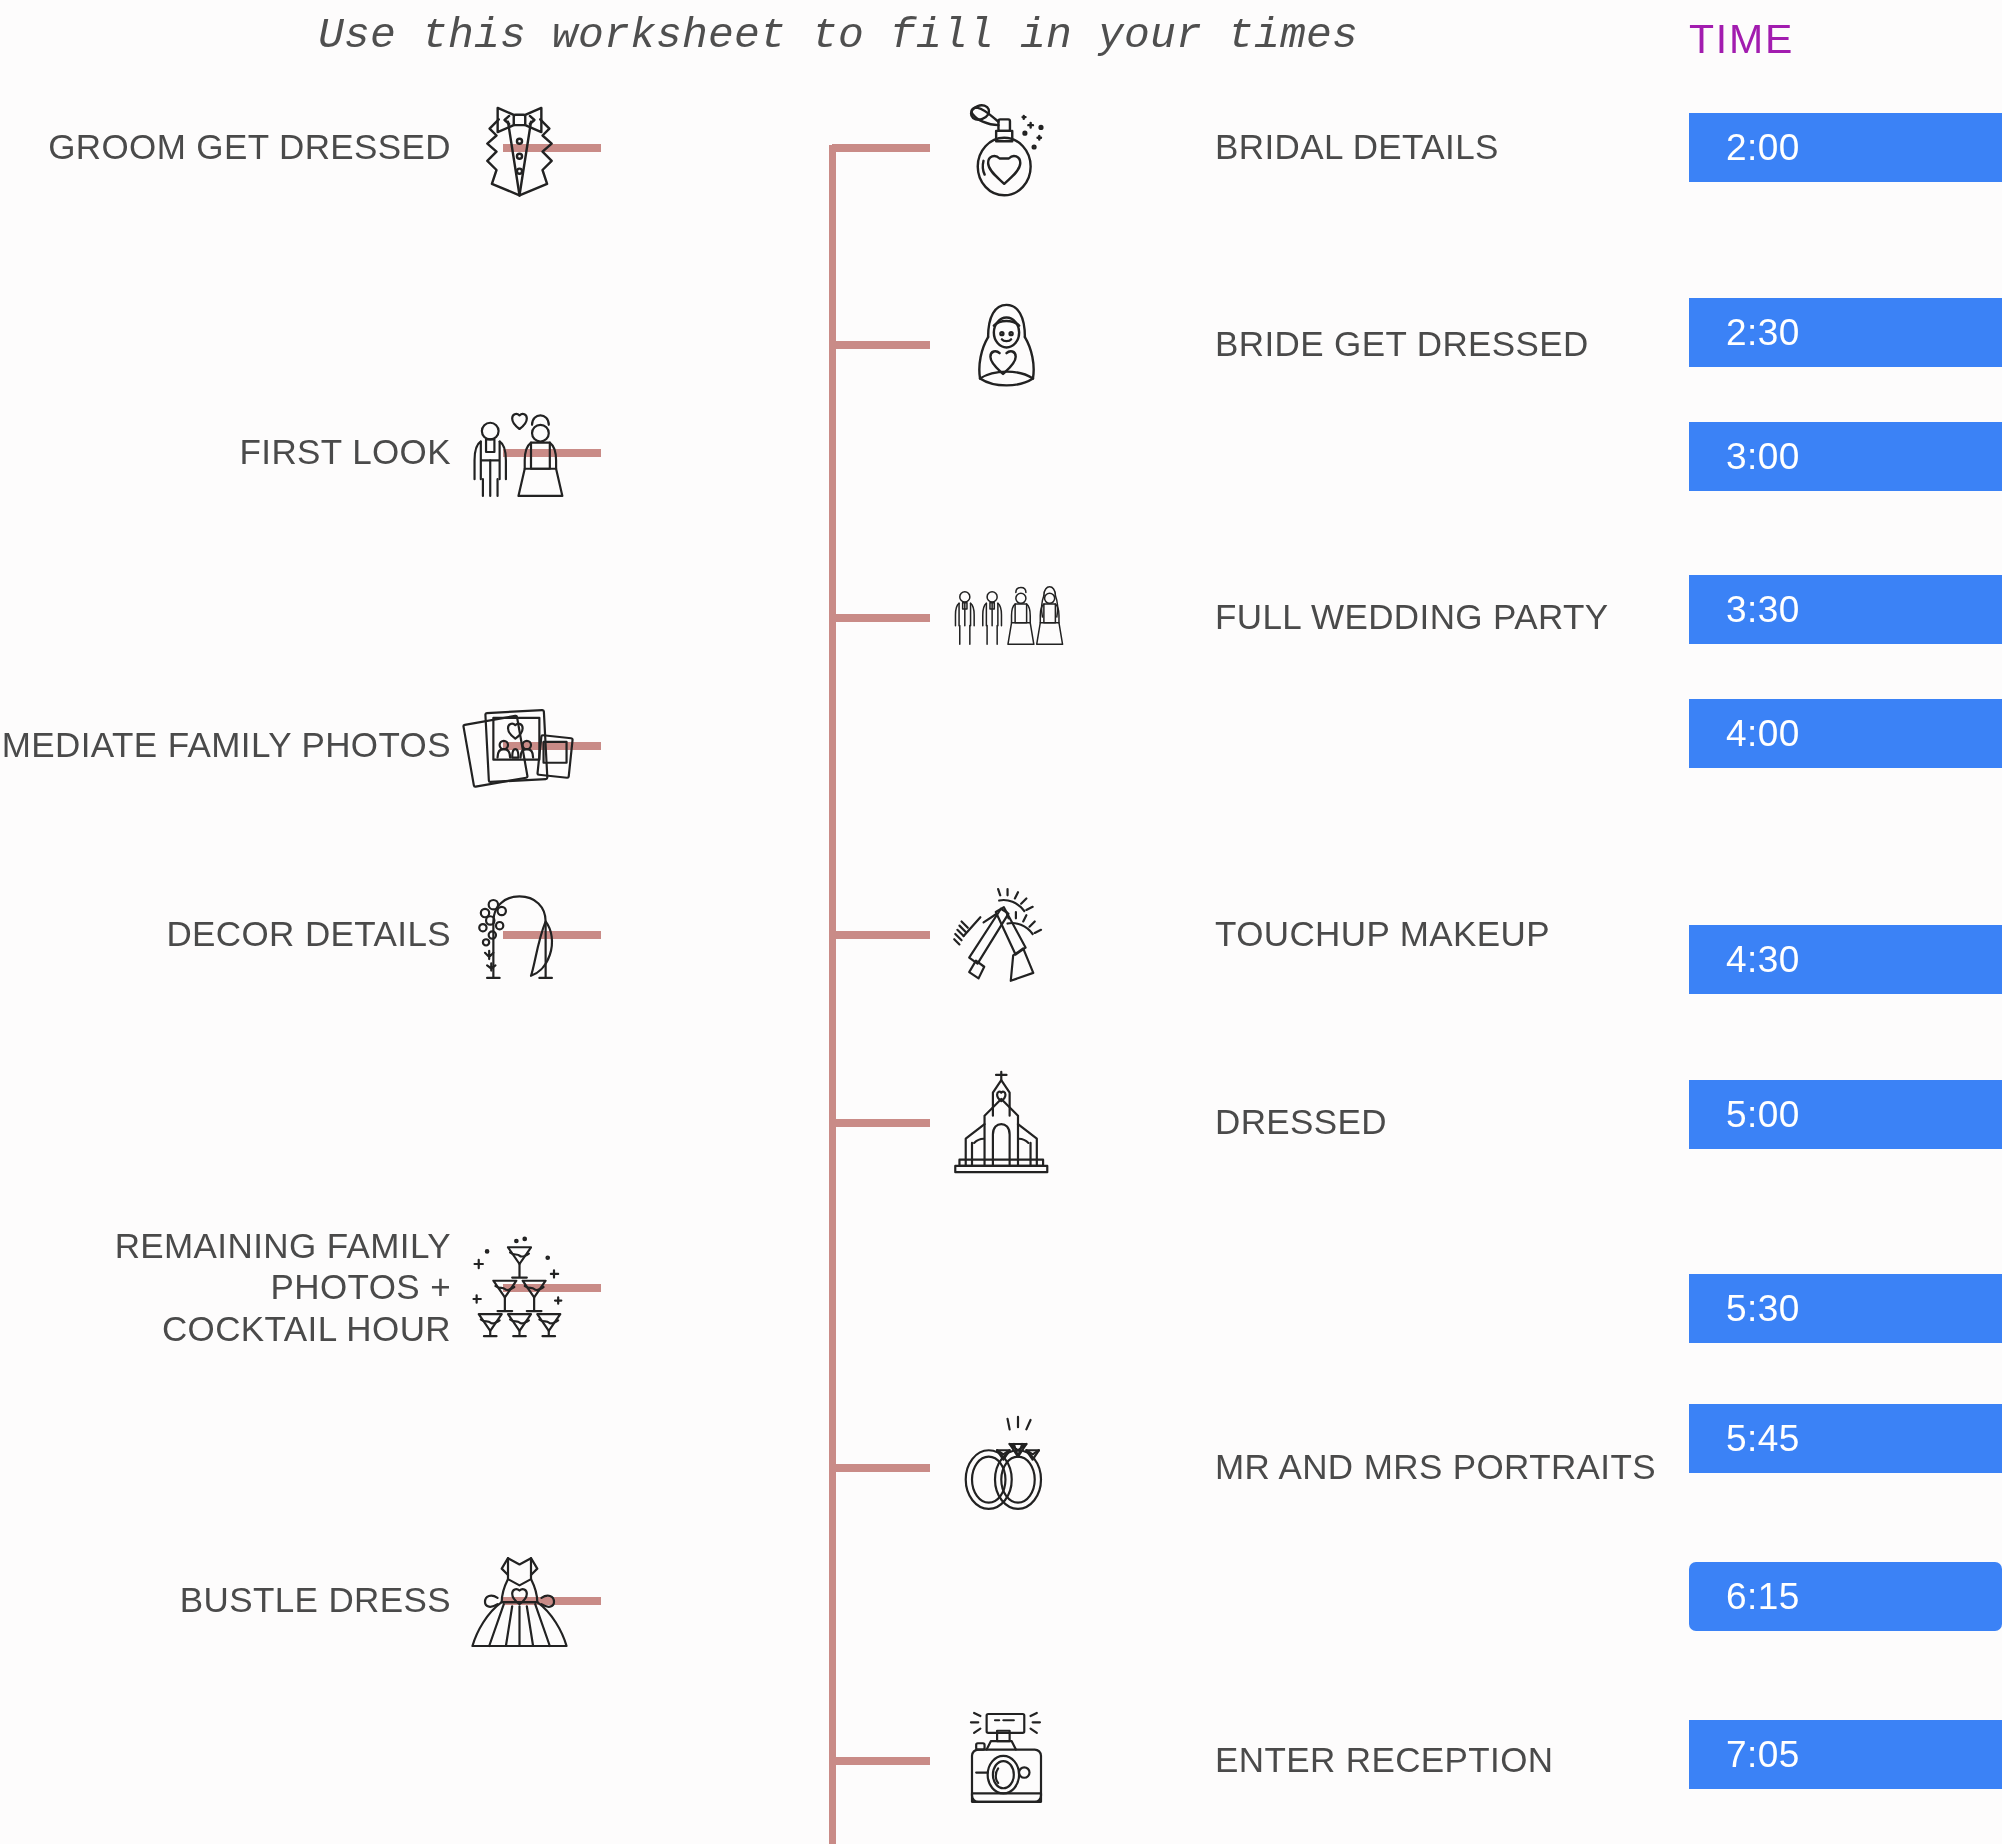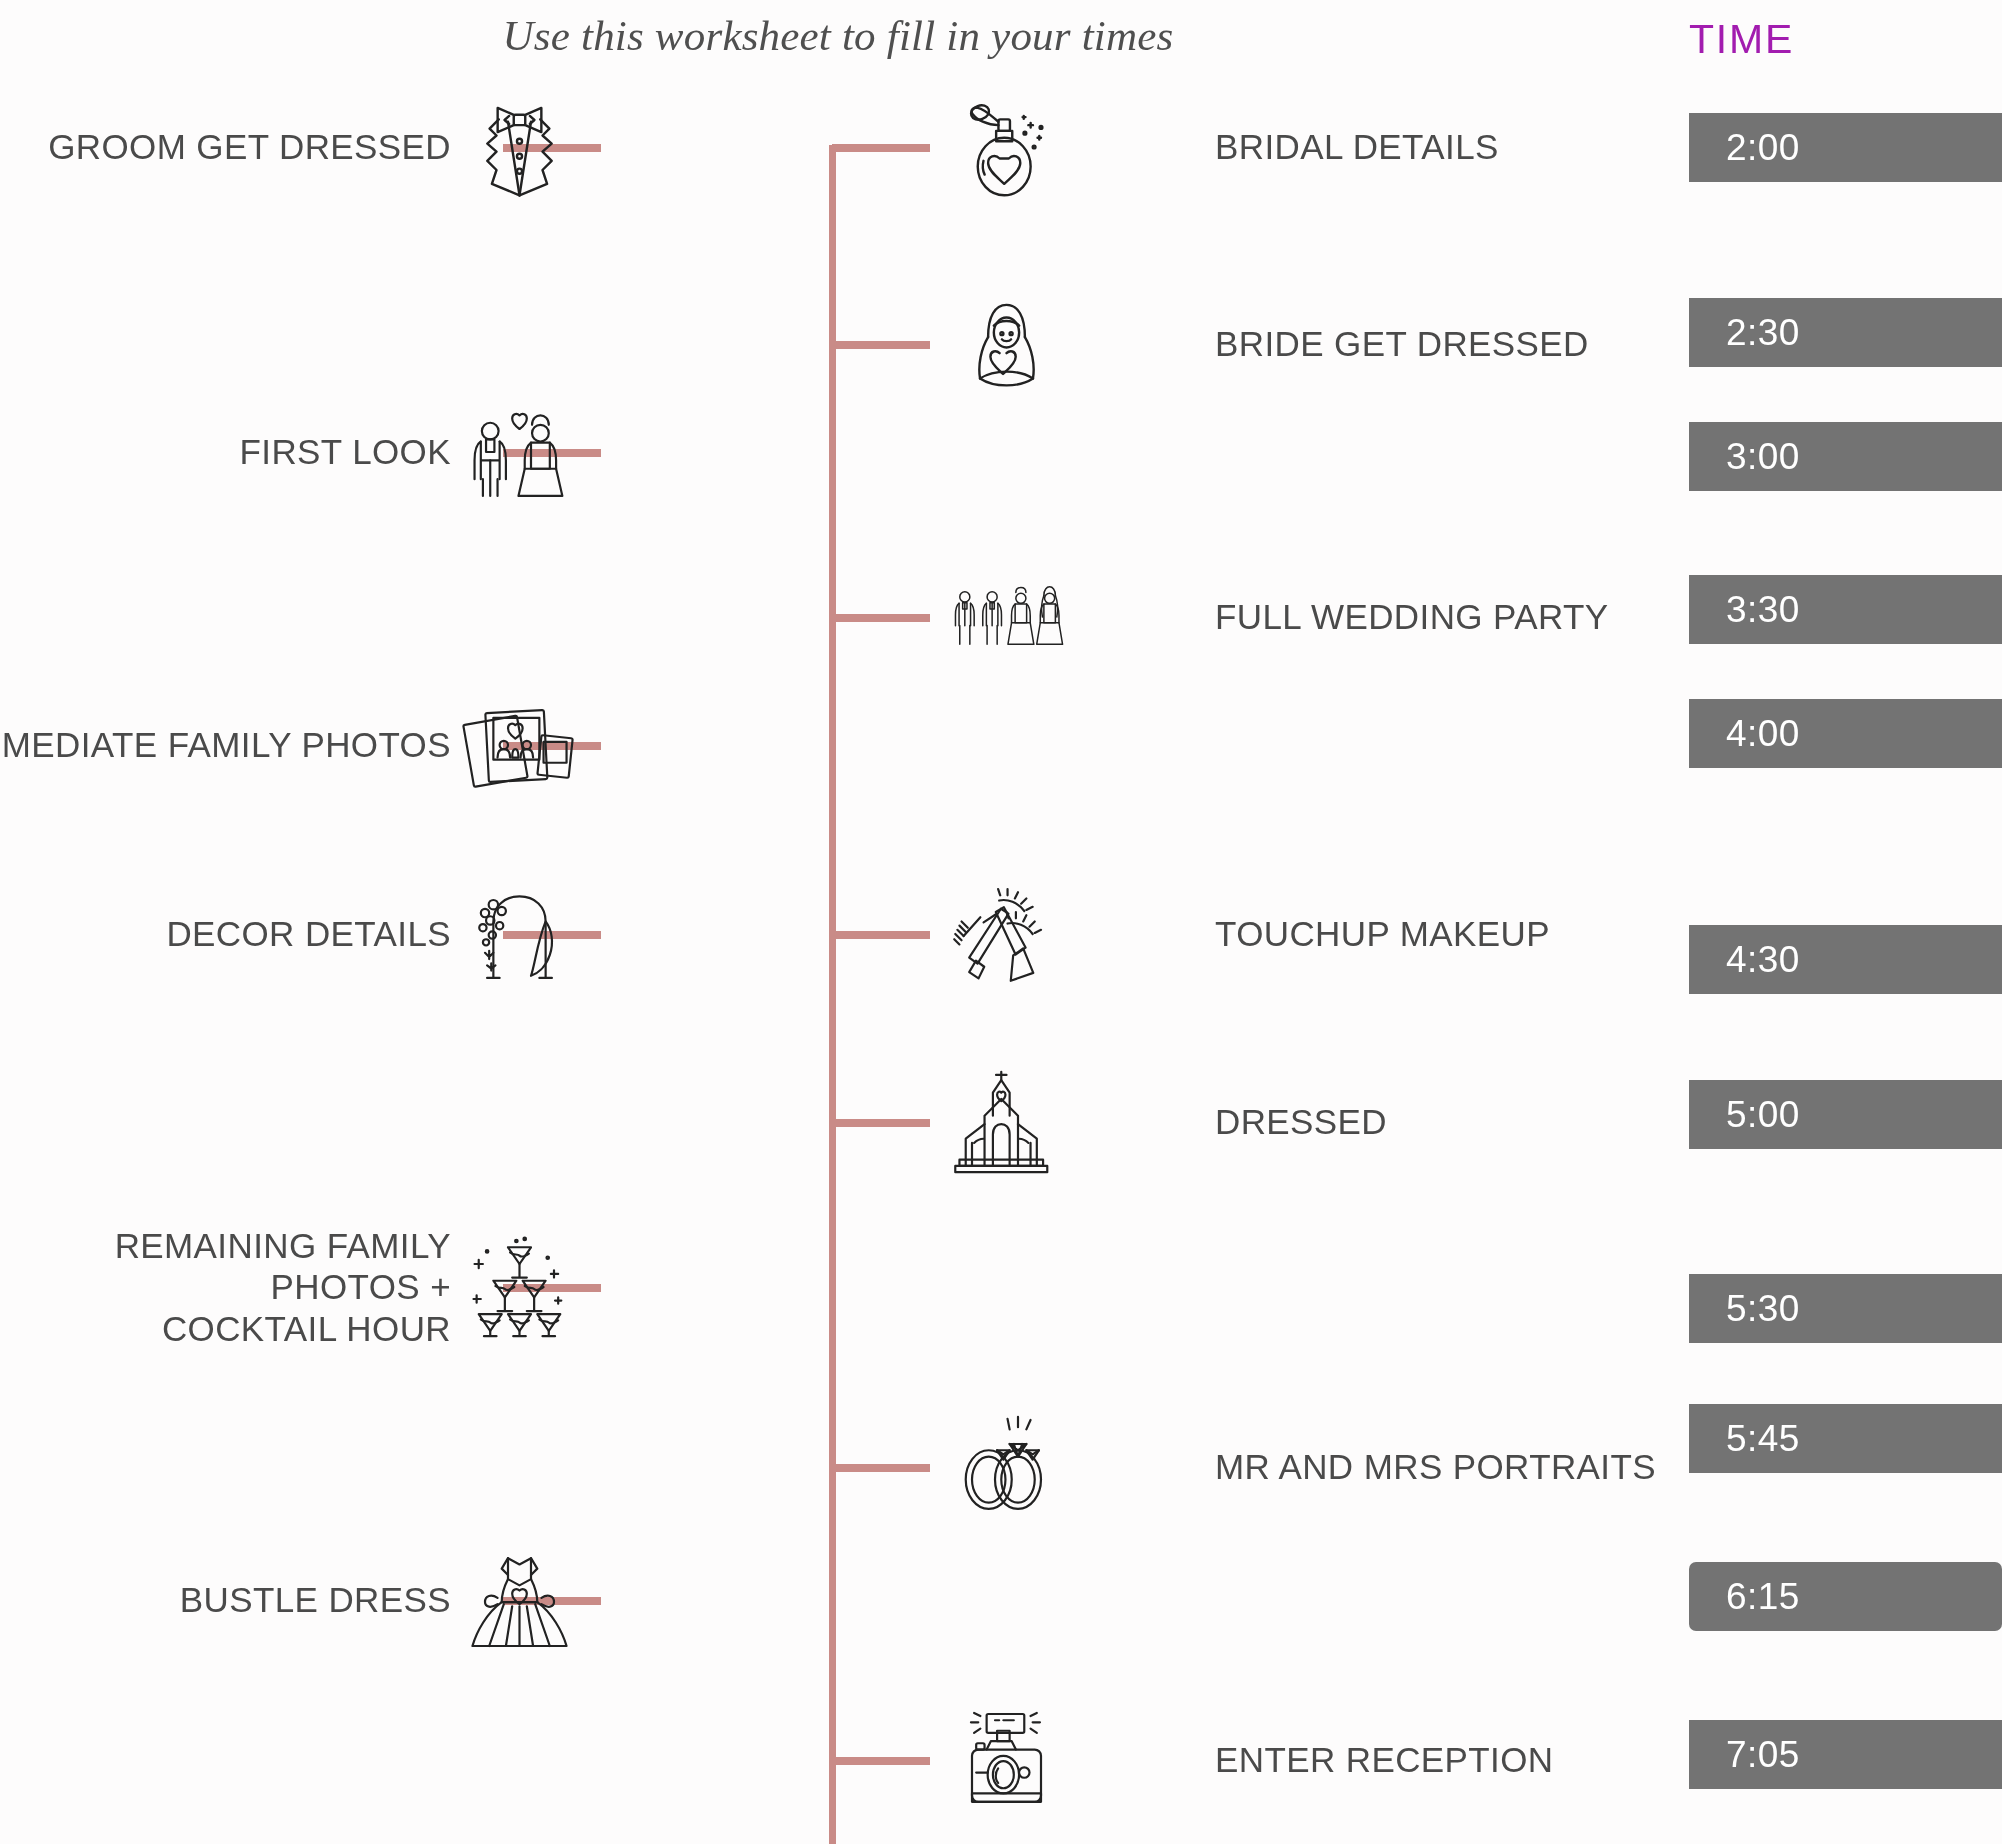--- a/index.html
+++ b/index.html
@@ -9,21 +9,21 @@
     font-family:"Liberation Sans", sans-serif;
     position:relative;
     overflow:hidden;
     color:#4a4a4a;
   }
   
   #worksheet-title{
     position:absolute;
     left:0;top:10.6px;width:1676px;
     text-align:center;
-    font-family:Liberation Serif, serif;
+    font-family:Liberation Mono, monospace;
     font-style:italic;
     font-size:43px;
     color:#4f4f4f;
     letter-spacing:0.2px;
   }
   #time-header{
     position:absolute;
     left:1689px;top:16px;width:313px;
     text-align:left;
     font-size:41px;
@@ -78,21 +78,21 @@
   }
   .event-icon.left{right:1099px;}
   .event-icon.right{left:949px;}
   .event-icon svg{width:100%;height:100%;display:block;}
 
   
   .time-bar{
     position:absolute;
     left:1689px;
     width:313px;height:69px;
-    background:#737373;
+    background:#3b82f6;
     color:#ffffff;
     font-size:37px;
     display:flex;
     align-items:center;
     padding-left:37px;
     box-sizing:border-box;
     letter-spacing:0.4px;
   }
 </style>
 </head>

